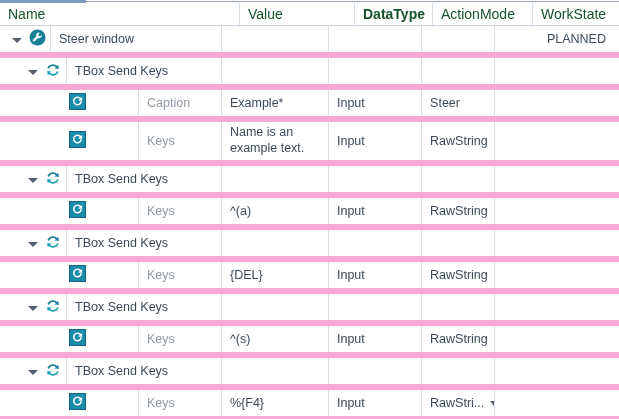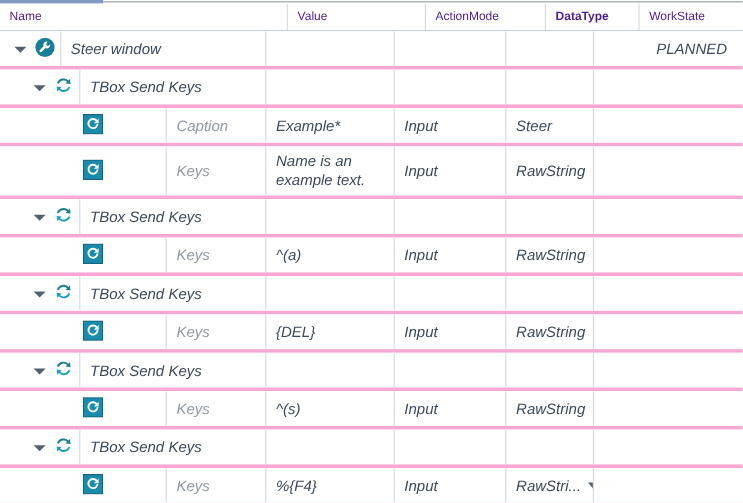--- a/index.html
+++ b/index.html
@@ -51,22 +51,22 @@
     display: flex;
     background: #ffffff;
     border-bottom: 1px solid #c9d2dc;
     box-sizing: border-box;
   }
   .hcell {
     display: flex;
     align-items: center;
     padding-left: 8px;
     box-sizing: border-box;
-    font-size: 10px;
-    color: #4c1d95;
+    font-size: 14px;
+    color: #14532d;
     border-right: 1px solid #d6dde4;
     height: 100%;
     white-space: nowrap;
     overflow: hidden;
   }
   .hcell:last-child { border-right: none; }
   .hcell.bold { font-weight: bold; }
 
   
   .col-name      { width: 240px; }
@@ -82,23 +82,22 @@
     left: 0;
     right: 0;
     bottom: 0;
     overflow: hidden;
   }
 
   .row {
     display: flex;
     width: 100%;
     box-sizing: border-box;
-    border-bottom: 3px solid #f9a8d4;
+    border-bottom: 6px solid #f9a8d4;
     background: #ffffff;
-    font-style: italic;
   }
   .row.h32 { height: 32px; }
   .row.h44 { height: 44px; }
 
   .cell {
     box-sizing: border-box;
     border-right: 1px solid #d6dde4;
     display: flex;
     align-items: center;
     padding-left: 8px;
@@ -186,22 +185,22 @@
 <body>
 
 <div id="grid">
 
   <div class="header-accent"></div>
   <div class="header-accent-rest"></div>
 
   <div class="header-row">
     <div class="hcell col-name">Name</div>
     <div class="hcell col-value">Value</div>
+    <div class="hcell col-datatype bold">DataType</div>
     <div class="hcell col-action">ActionMode</div>
-    <div class="hcell col-datatype bold">DataType</div>
     <div class="hcell col-workstate">WorkState</div>
   </div>
 
   <div class="body-rows" id="body-rows">
       <div class="row h32">
         <div class="name-cell">
           <span class="indent ind-0"></span>
           <span class="expander">
             <span class="tri"></span>
           </span>

